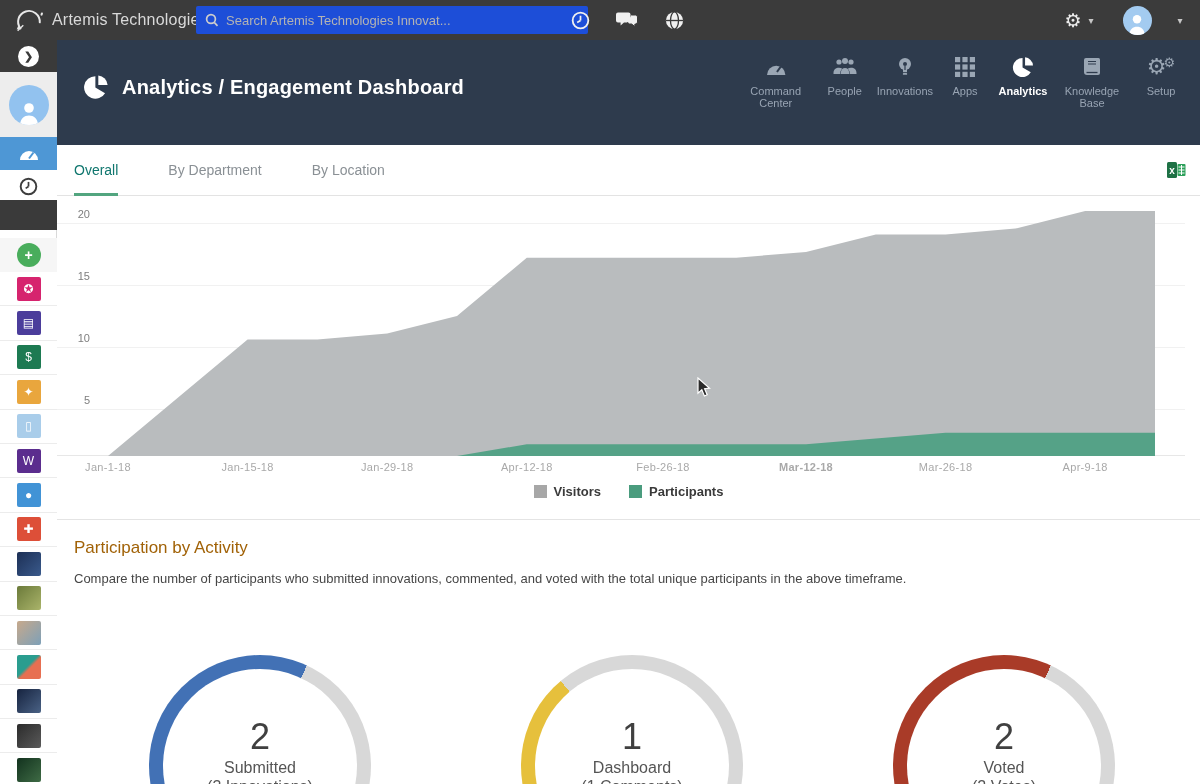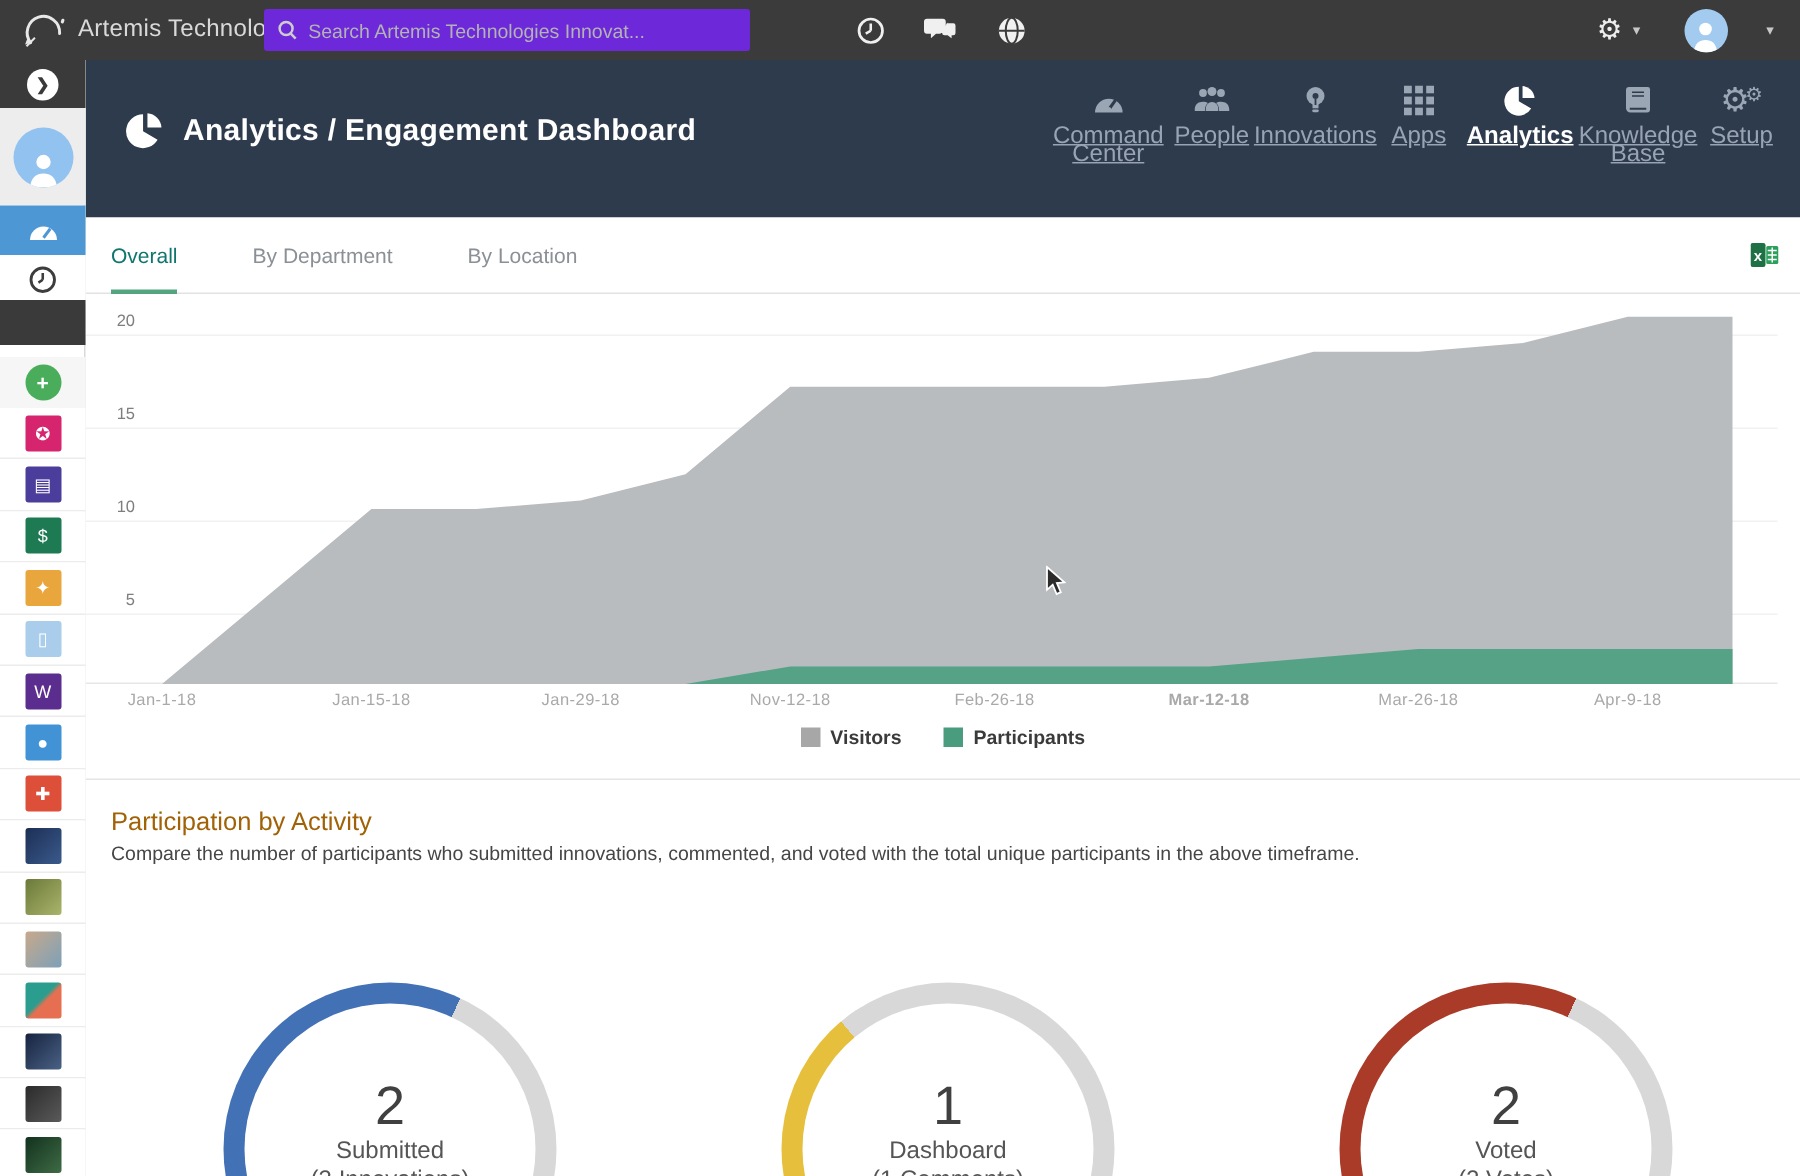--- a/index.html
+++ b/index.html
@@ -4,21 +4,21 @@
 <style>
   * { margin:0; padding:0; box-sizing:border-box; }
   html,body { width:1200px; height:784px; overflow:hidden; background:#fff;
     font-family:"Liberation Sans", sans-serif; position:relative; }
 
   
   .topbar { position:absolute; left:0; top:0; width:1200px; height:40px; background:#3b3b3b;
     display:flex; align-items:center; z-index:30; }
   .logo { margin-left:12px; display:flex; align-items:center; }
   .brand { color:#d9d9d9; font-size:16px; margin-left:8px; letter-spacing:.2px; }
-  .searchbox { position:absolute; left:176px; top:6px; width:324px; height:28px; background:#6d28d9;
+  .searchbox { position:absolute; left:196px; top:6px; width:392px; height:28px; background:#1d4ed8;
     border-radius:2px; display:flex; align-items:center; }
   .searchbox input { background:transparent; border:none; outline:none; color:#c2c2c2;
     font-size:13px; width:300px; font-family:"Liberation Sans",sans-serif; }
   .searchbox input::placeholder { color:#b3b3b3; }
   .tb-ic { position:absolute; top:0; height:40px; display:flex; align-items:center; justify-content:center;
     width:34px; cursor:pointer; }
   .gear-glyph { color:#ededed; font-size:19px; line-height:1; }
   .caret { color:#c7c7c7; font-size:10px; }
   .avatar-circ { width:29px; height:29px; border-radius:50%; background:#a3cbf0; display:flex;
     align-items:flex-end; justify-content:center; overflow:hidden; }
@@ -49,21 +49,21 @@
     justify-content:center; color:#fff; font-size:12px; }
 
   
   .page-header { position:absolute; left:57px; top:40px; width:1143px; height:105px; background:#2e3b4d; }
   .ph-title-wrap { position:absolute; left:26px; top:34px; display:flex; align-items:center; }
   .ph-title { color:#fff; font-size:20px; font-weight:700; margin-left:12px; letter-spacing:.2px; }
   .ph-nav { position:absolute; right:10px; top:14px; display:flex; align-items:flex-start; }
   .nav-item { display:flex; flex-direction:column; align-items:center; margin:0 3px; cursor:pointer;
     min-width:52px; max-width:74px; }
   .nav-item .nico { height:26px; display:flex; align-items:center; justify-content:center; }
-  .nav-item .nlabel { margin-top:5px; font-size:16px; line-height:12px; color:#98a4b3; text-align:center;text-decoration:underline; }
+  .nav-item .nlabel { margin-top:5px; font-size:11px; line-height:12px; color:#98a4b3; text-align:center; }
   .nav-item.active .nlabel { color:#ffffff; font-weight:700; }
   .gear-nav { color:#9aa6b4; font-size:22px; line-height:22px; }
 
   
   .tabbar { position:absolute; left:57px; top:145px; width:1143px; height:51px; background:#fff;
     border-bottom:1px solid #e3e3e3; display:flex; align-items:center; }
   .tab { font-size:14px; color:#8a9095; margin-right:50px; cursor:pointer; height:51px;
     display:flex; align-items:center; position:relative; }
   .tab:first-child { margin-left:17px; }
   .tab.active { color:#0f766e; }
@@ -85,21 +85,21 @@
     gap:28px; }
   .leg-item { display:flex; align-items:center; gap:7px; cursor:pointer; }
   .leg-sw { width:13px; height:13px; }
   .leg-txt { font-size:13px; font-weight:700; color:#3a3a3a; }
 
   .divider { position:absolute; left:57px; top:519px; width:1143px; height:1px; background:#e4e4e4; }
 
   
   .activity { position:absolute; left:57px; top:520px; width:1143px; height:264px; }
   .act-title { margin:18px 0 0 17px; font-size:17px; color:#a16207; }
-  .act-desc { margin:3px 0 0 17px; font-size:13px; color:#464646; }
+  .act-desc { margin:13px 0 0 17px; font-size:13px; color:#464646; }
   .donut-row { position:absolute; left:17px; top:135px; display:flex; }
   .donut-col { width:372px; display:flex; justify-content:center; }
   .ring { width:222px; height:222px; border-radius:50%; position:relative; }
   .ring::after { content:""; position:absolute; inset:14px; background:#fff; border-radius:50%; }
   .ring .ctr { position:absolute; left:0; top:62px; width:222px; z-index:1; text-align:center; }
   .d-val { font-size:36px; color:#404040; line-height:40px; }
   .d-lab { font-size:16px; color:#555; line-height:19px; margin-top:1px; }
   .d-sub { font-size:16px; color:#555; line-height:19px; }
 
   .cursor { position:absolute; left:697px; top:377px; z-index:50; pointer-events:none; }
@@ -370,21 +370,21 @@
       </div>
     <svg width="1143" height="260" viewBox="0 0 1143 260">
       <polygon id="poly-visitors" points="51,260 51.0,260.0 120.8,201.7 190.6,143.4 260.4,143.4 330.2,137.6 400.0,120.1 469.8,61.8 539.6,61.8 609.4,61.8 679.2,61.8 749.0,55.9 818.8,38.5 888.6,38.5 958.4,32.6 1028.2,15.1 1098.0,15.1 1098,260" fill="#b9bcbe"></polygon>
       <polygon id="poly-participants" points="51,260 51.0,260.0 120.8,260.0 190.6,260.0 260.4,260.0 330.2,260.0 400.0,260.0 469.8,248.3 539.6,248.3 609.4,248.3 679.2,248.3 749.0,248.3 818.8,242.5 888.6,236.7 958.4,236.7 1028.2,236.7 1098.0,236.7 1098,260" fill="#55a287"></polygon>
     </svg>
   </div>
   <div class="xlabels" id="x-labels">
       <span class="xlab" style="left: 51px;">Jan-1-18</span>
       <span class="xlab" style="left: 190.6px;">Jan-15-18</span>
       <span class="xlab" style="left: 330.2px;">Jan-29-18</span>
-      <span class="xlab" style="left: 469.8px;">Nov-12-18</span>
+      <span class="xlab" style="left: 469.8px;">Apr-12-18</span>
       <span class="xlab" style="left: 606px;">Feb-26-18</span>
       <span class="xlab" style="left: 749px; font-weight: bold;">Mar-12-18</span>
       <span class="xlab" style="left: 888.6px;">Mar-26-18</span>
       <span class="xlab" style="left: 1028.2px;">Apr-9-18</span>
     </div>
 
   <div class="legend">
     <div class="leg-item">
       <div class="leg-sw" id="sw-visitors" style="background: rgb(167, 167, 167);"></div>
       <div class="leg-txt">Visitors</div>

